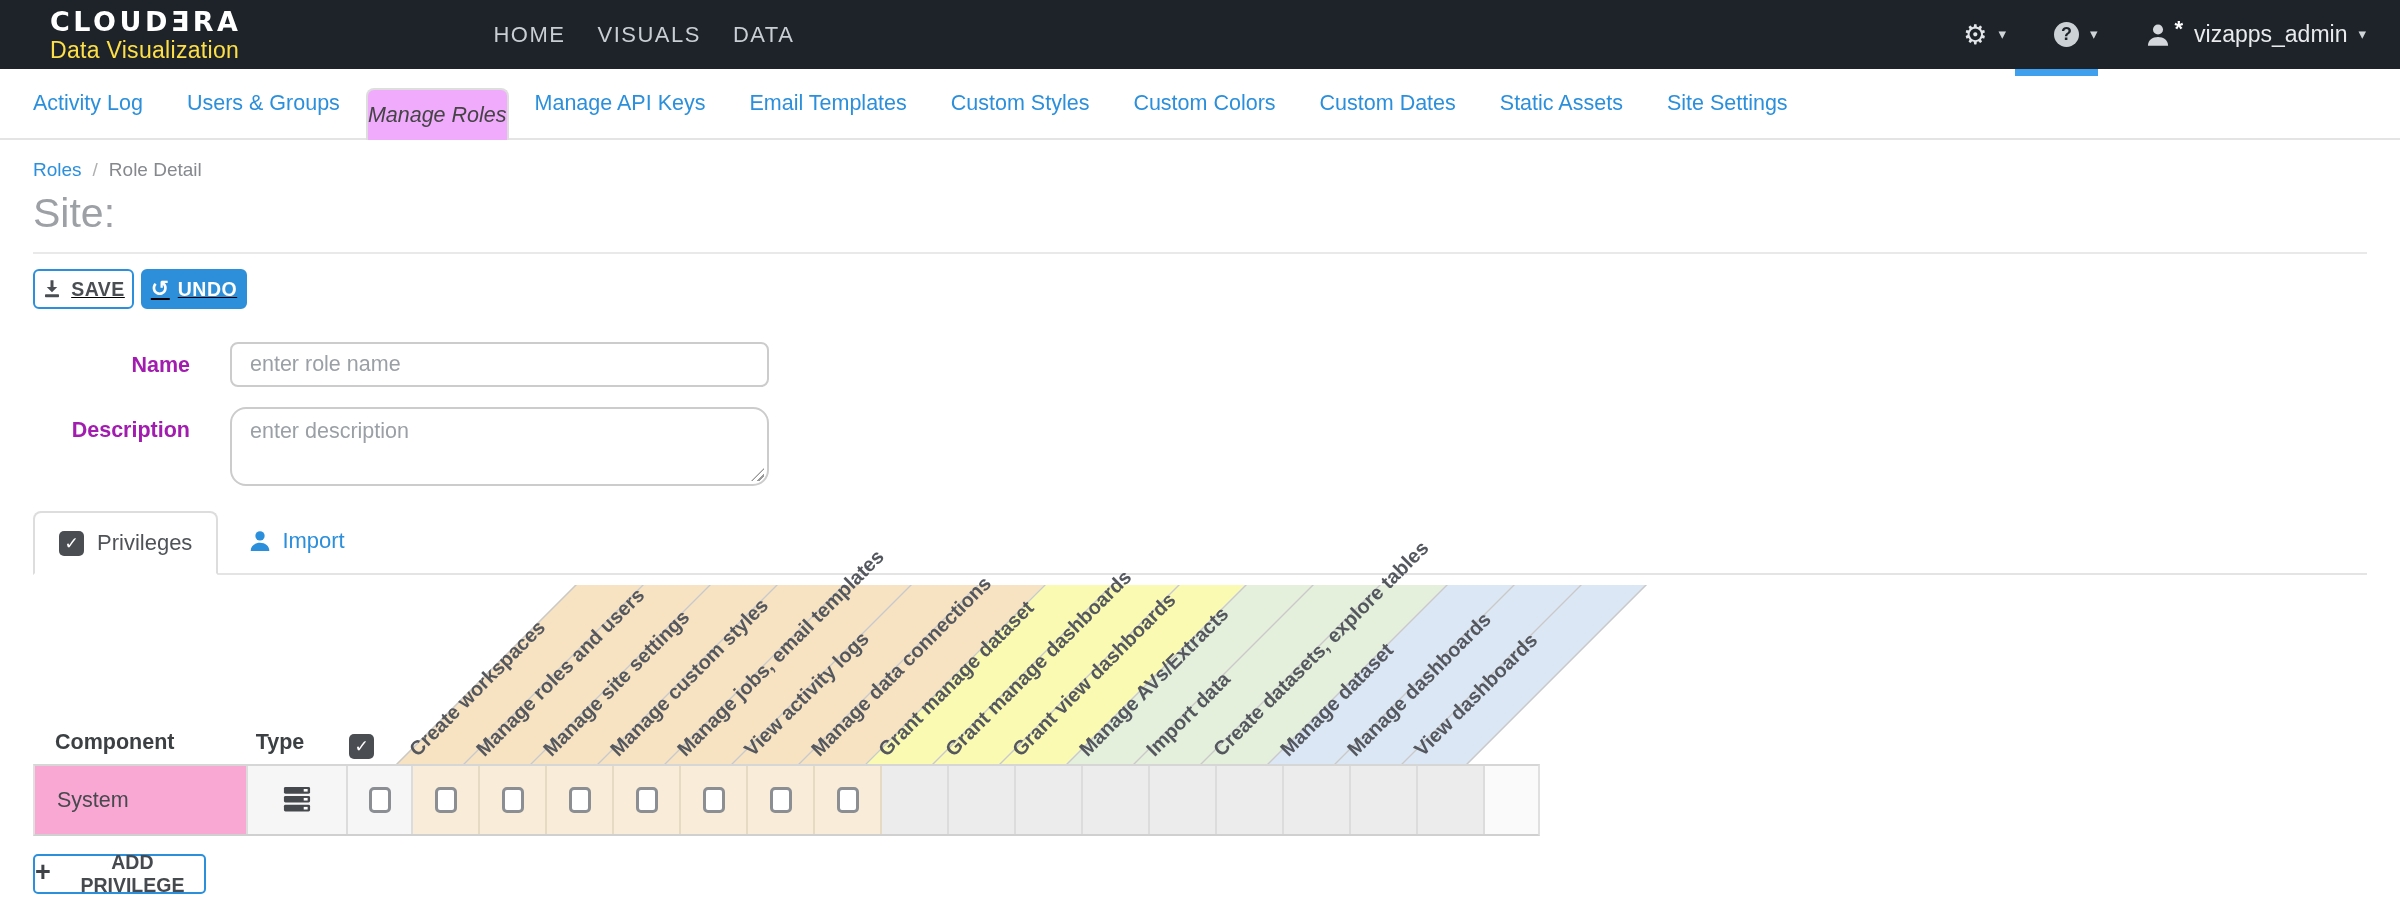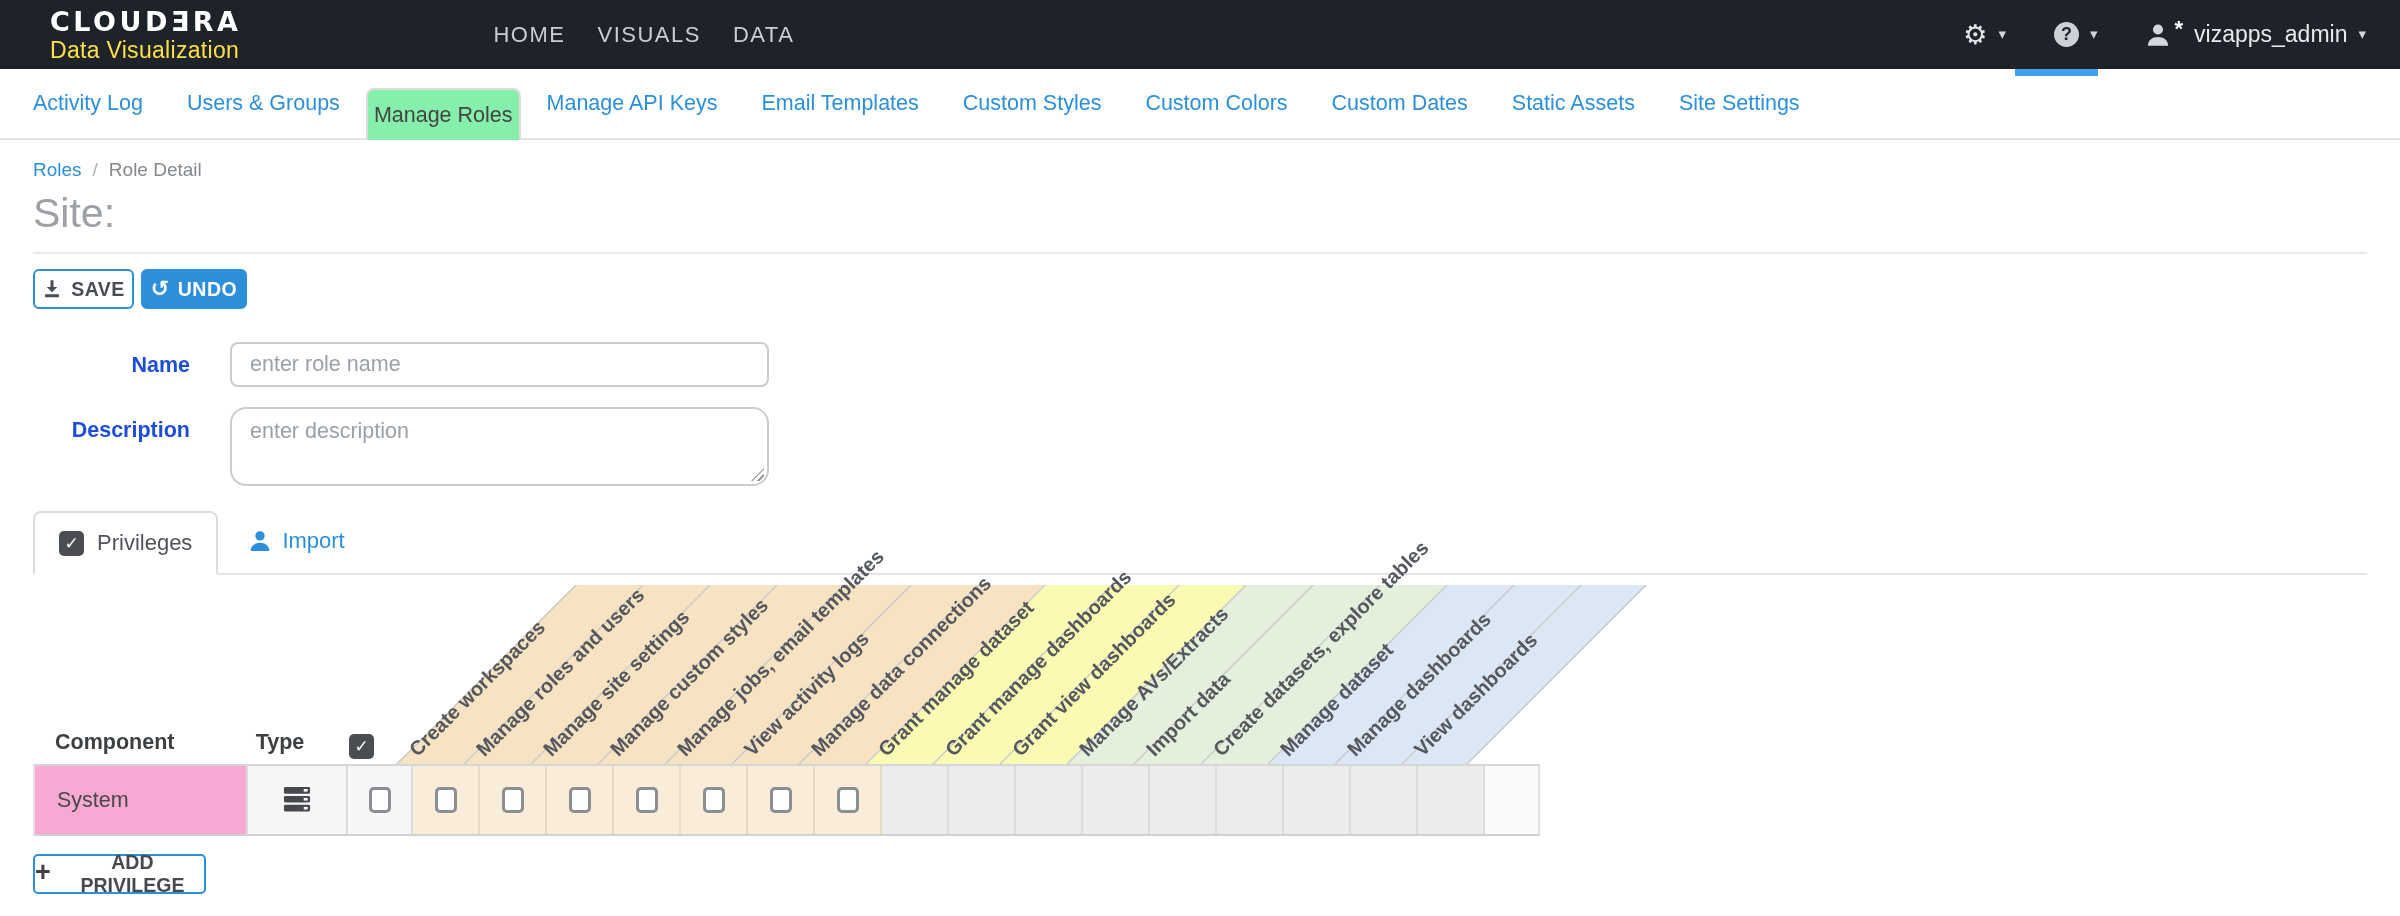--- a/index.html
+++ b/index.html
@@ -28,43 +28,43 @@
   .user-star { color:#fff; font-size:22px; font-weight:700; margin:-12px 0 0 -8px; }
   .username { font-size:23px; color:#e8eaec; }
   .active-indicator { position:absolute; left:2015px; top:69px; width:83px; height:7px;
     background:#41a0ee; }
 
   
   .admin-tabs { display:flex; align-items:center; height:71px;
     border-bottom:2px solid #e4e4e4; padding-left:33px; }
   .admin-tab { color:#2b8fdc; font-size:21.5px; margin-right:44px; }
   .admin-tab.active { color:#444; height:52px; align-self:flex-end; display:flex;
-    align-items:center; background:#86efac; border:2px solid #ddd; border-bottom:none;
-    border-radius:8px 8px 0 0; padding:0 6px; margin:0 26px -2px -18px; }
+    align-items:center; background:#f0abfc; border:2px solid #ddd; border-bottom:none;
+    border-radius:8px 8px 0 0; padding:0 0; margin:0 26px -2px -18px;font-style:italic; }
 
   
   .content { padding:0 33px; }
   .breadcrumb { margin-top:19px; font-size:19px; display:flex; gap:11px; align-items:center; }
   .breadcrumb .root { color:#2b8fdc; }
   .breadcrumb .sep { color:#b0b0b0; }
   .breadcrumb .current { color:#85898d; }
   .page-title { margin-top:9px; font-size:41px; font-weight:400; color:#9da1a6; }
   .rule { border:none; border-top:2px solid #e9e9e9; margin-top:15px; }
 
-  .toolbar { margin-top:15px; display:flex; gap:7px; }
+  .toolbar { margin-top:15px; display:flex; gap:7px;text-decoration:underline; }
   .btn { height:40px; display:inline-flex; align-items:center; justify-content:center;
     border-radius:6px; font-weight:700; font-size:19.5px; letter-spacing:.5px; cursor:pointer; }
   .btn-save { width:101px; background:#fff; border:2px solid #2b8fdc; color:#4a4e52; gap:9px; }
   .btn-undo { width:106px; background:#2d8fd9; border:2px solid #2d8fd9; color:#fff; gap:8px; }
   .undo-glyph { font-size:22px; font-weight:700; line-height:1; }
 
   .form { margin-top:33px; }
   .form-row { display:flex; margin-bottom:20px; }
   .form-label { width:157px; text-align:right; font-weight:700; font-size:21.5px;
-    color:#1d4ed8; padding-top:11px; }
+    color:#a21caf; padding-top:11px; }
   .field-wrap { margin-left:40px; position:relative; }
   .text-input, .textarea { width:539px; border:2px solid #ccc; border-radius:8px;
     font-size:21.5px; color:#c2410c; font-family:inherit; outline:none; background:#fff; }
   .text-input { height:45px; padding:0 18px; }
   .textarea { height:79px; padding:10px 18px; resize:none; display:block;border-radius:16px; }
   ::placeholder { color:#9aa0a6; opacity:1; }
   .resize-handle { position:absolute; right:5px; bottom:5px; width:13px; height:13px;
     background:repeating-linear-gradient(135deg,transparent 0 3px,#999 3px 5px);
     clip-path:polygon(100% 0,100% 100%,0 100%); }
 

